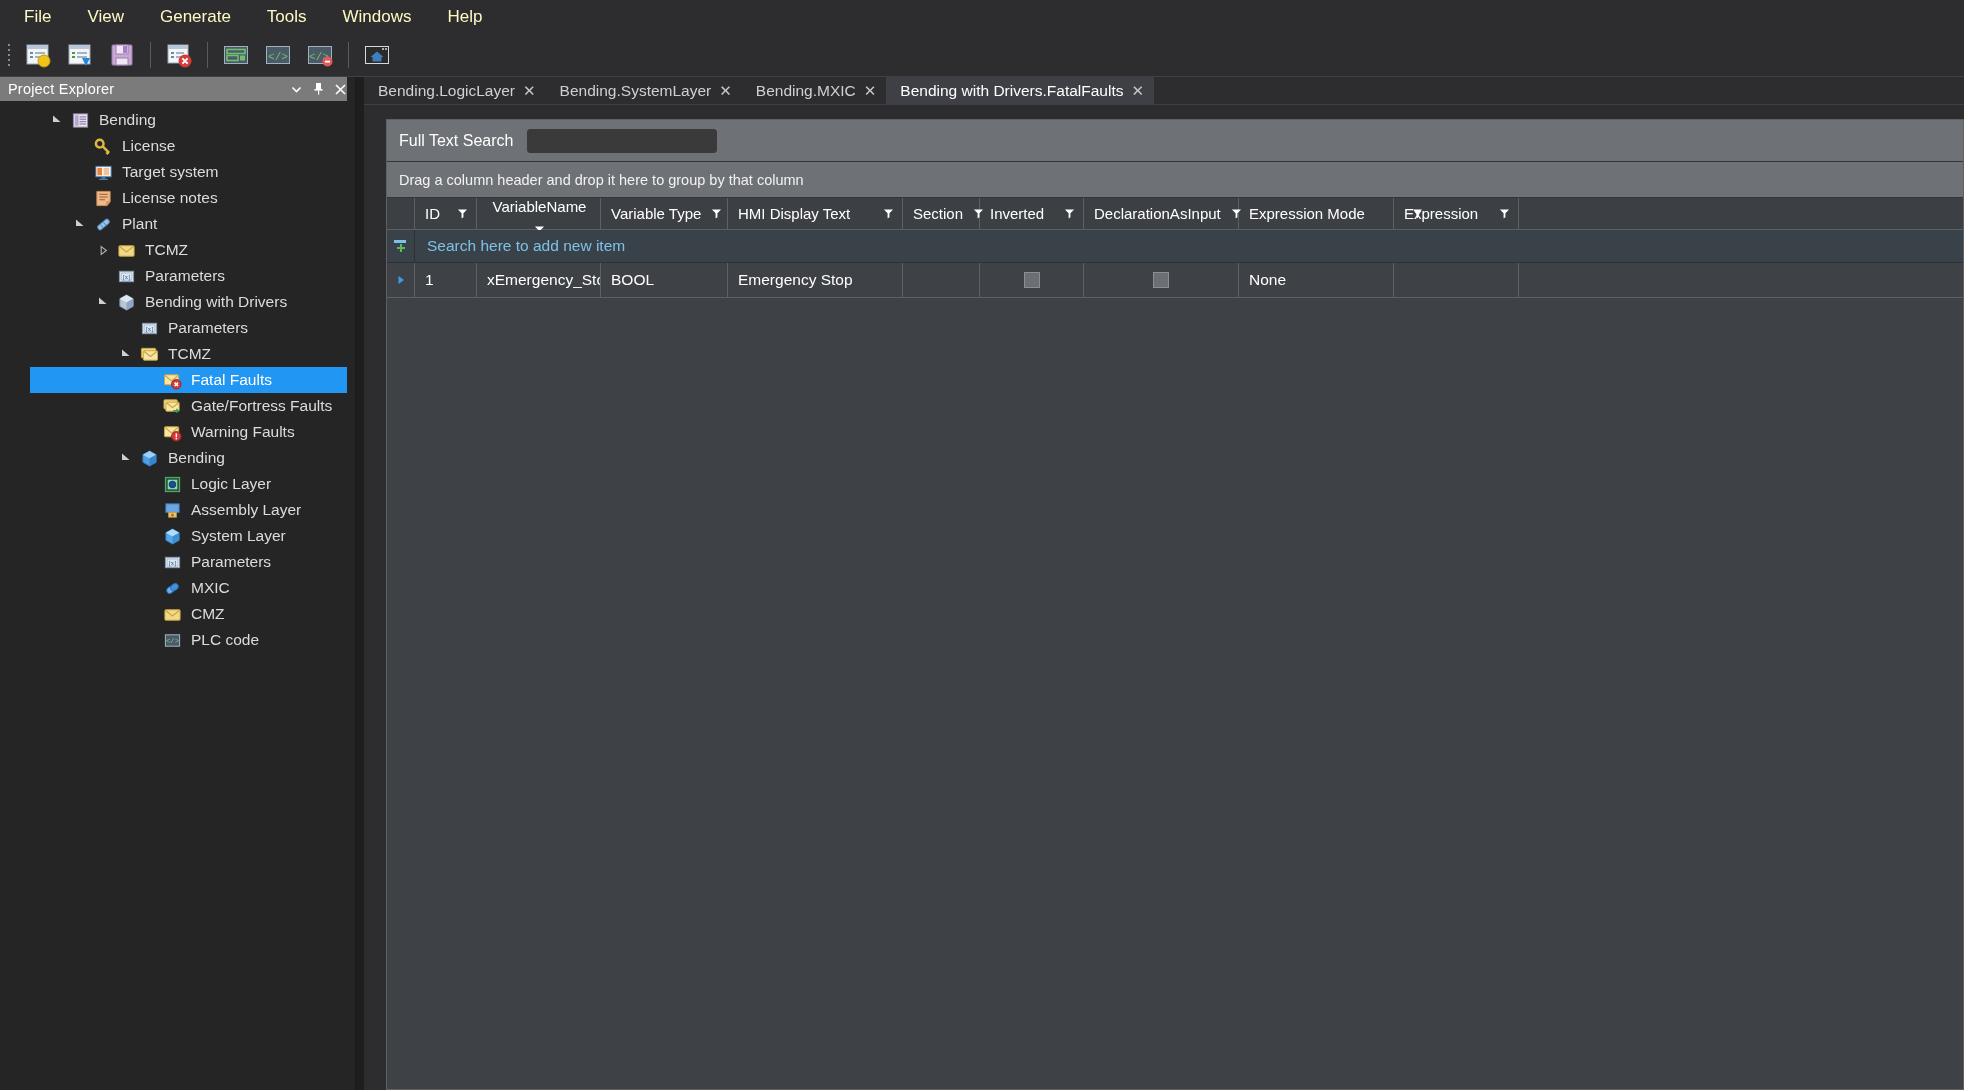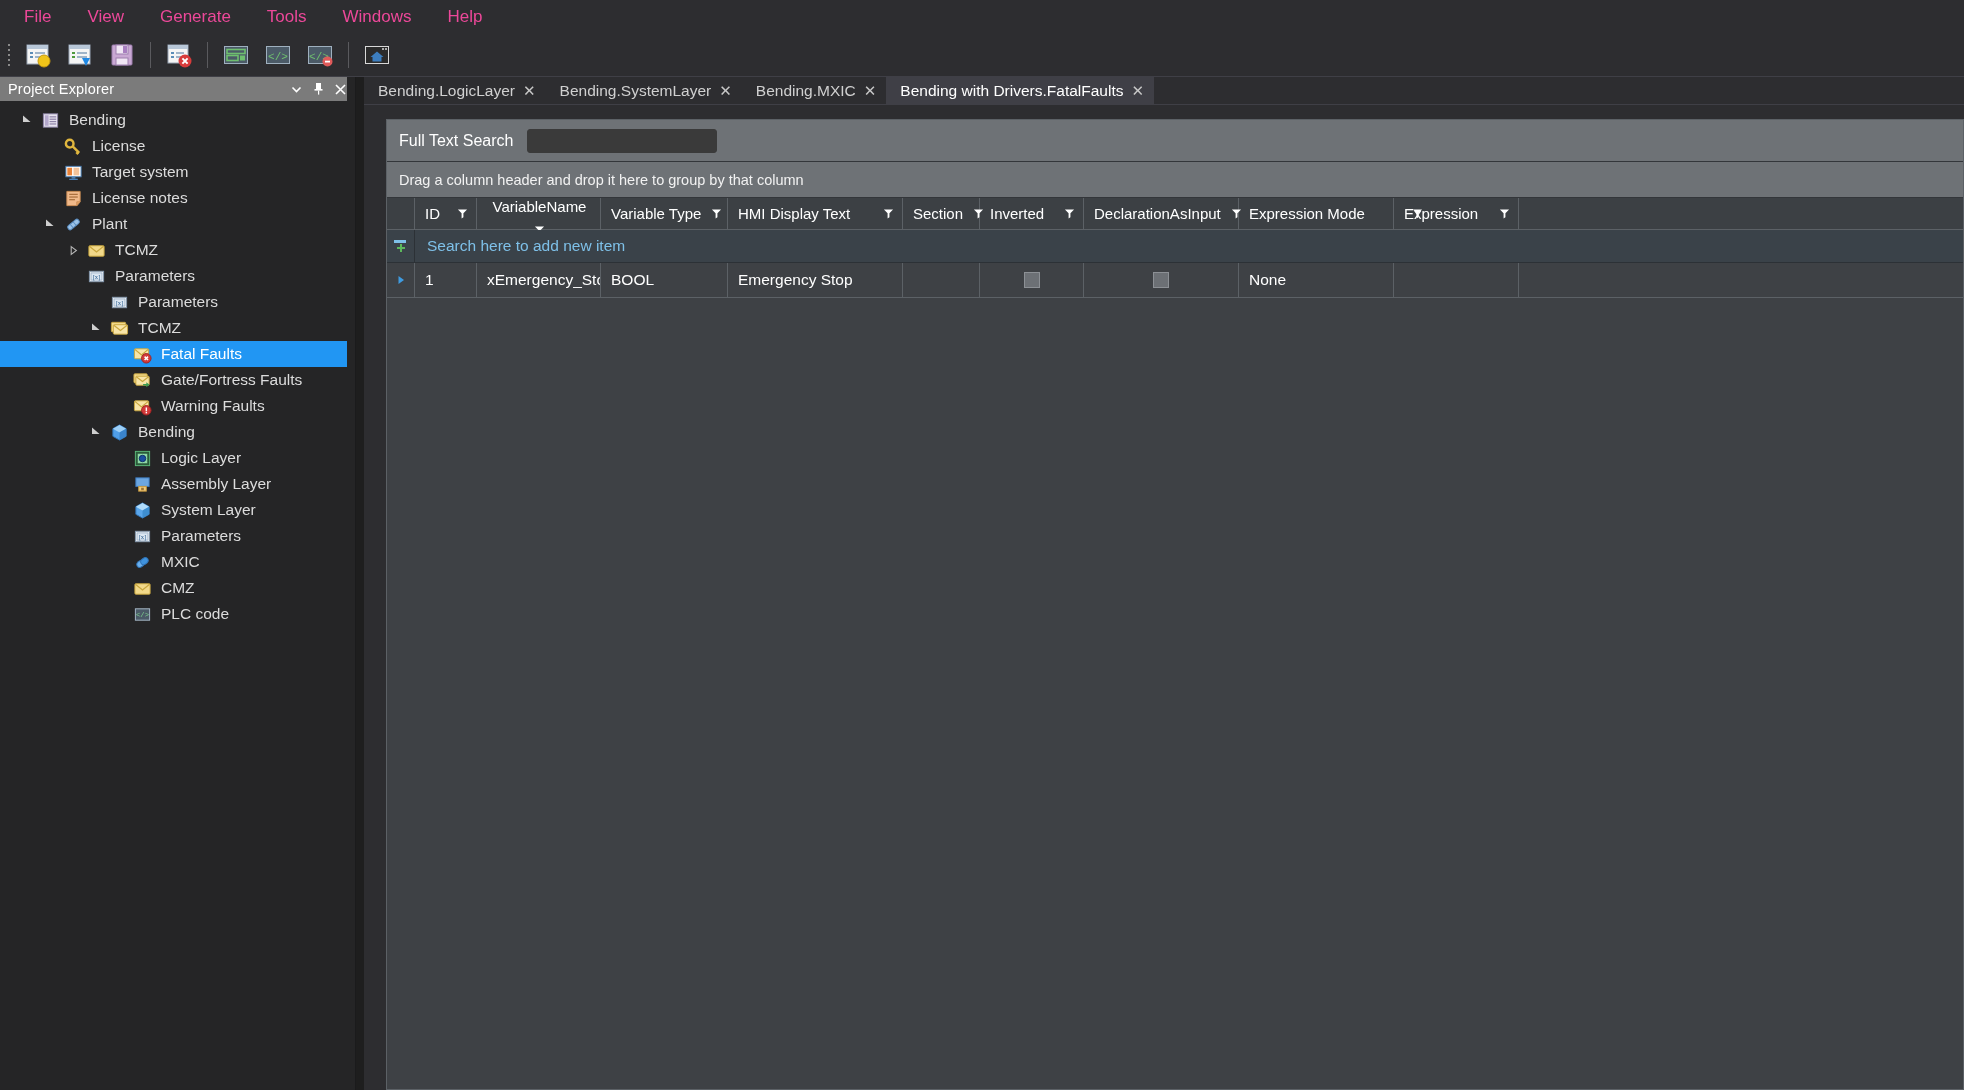--- a/index.html
+++ b/index.html
@@ -15,21 +15,21 @@
   .menubar {
     height: 33px;
     background: #2d2d30;
     display: flex;
     align-items: center;
     padding-left: 6px;
     border-bottom: 1px solid #2d2d30;
   }
   .menubar .menu-item {
     font-size: 17px;
-    color: #ec4899;
+    color: #fef9c3;
     padding: 4px 18px;
     cursor: default;
     line-height: 1;
   }
 
   
   .toolbar {
     height: 44px;
     background: #2d2d30;
     display: flex;
@@ -76,20 +76,21 @@
     width: 22px; height:22px;
     display:flex; align-items:center; justify-content:center;
     color: #f0f0f0;
   }
   .tree {
     flex: 1;
     background: #252526;
     padding-top: 6px;
     overflow: hidden;
     position: relative;
+    margin-left: 30px;
   }
   .tree-row {
     height: 26px;
     display: flex; align-items: center;
     font-size: 15.5px;
     color: #dcdcdc;
     white-space: nowrap;
     padding-right: 6px;
   }
   .tree-row.selected { background: #2196f3; color: #ffffff; }
@@ -473,20 +474,36 @@
           <div class="ico">
             <svg width="19" height="19" viewBox="0 0 20 20">
               <rect x="2.5" y="4.5" width="15" height="11" fill="#ffffff" stroke="#7f93a8"></rect>
                 <rect x="4.2" y="6.2" width="11.6" height="7.6" fill="#dce7f2" stroke="#9fb3c7"></rect>
                 <text x="10" y="12.2" font-size="7" text-anchor="middle" fill="#2f5f8f" font-family="Liberation Serif, serif">[x]</text>
             </svg>
           </div>
           <div class="tree-label">Parameters</div>
         </div>
         <div class="tree-row">
+          <div style="width: 62px; min-width: 62px;"></div>
+          <div class="tw">
+            <svg width="11" height="11" viewBox="0 0 11 11">
+              <path d="M1.5 3 L9 3 L9 9.5 Z" fill="#cfcfcf" transform="rotate(180 5 5)"></path>
+            </svg>
+          </div>
+          <div class="ico">
+            <svg width="19" height="19" viewBox="0 0 20 20">
+              <path d="M10 2 L17 6 V14 L10 18 L3 14 V6 Z" fill="#b9c6d2" stroke="#7f93a8"></path>
+                <path d="M10 2 L17 6 L10 10 L3 6 Z" fill="#dfe8f0"></path>
+                <path d="M10 10 L17 6 V14 L10 18 Z" fill="#8ea7bf"></path>
+            </svg>
+          </div>
+          <div class="tree-label">Bending with Drivers</div>
+        </div>
+        <div class="tree-row">
           <div style="width: 85px; min-width: 85px;"></div>
           <div class="tw"></div>
           <div class="ico">
             <svg width="19" height="19" viewBox="0 0 20 20">
               <rect x="2.5" y="4.5" width="15" height="11" fill="#ffffff" stroke="#7f93a8"></rect>
                 <rect x="4.2" y="6.2" width="11.6" height="7.6" fill="#dce7f2" stroke="#9fb3c7"></rect>
                 <text x="10" y="12.2" font-size="7" text-anchor="middle" fill="#2f5f8f" font-family="Liberation Serif, serif">[x]</text>
             </svg>
           </div>
           <div class="tree-label">Parameters</div>

